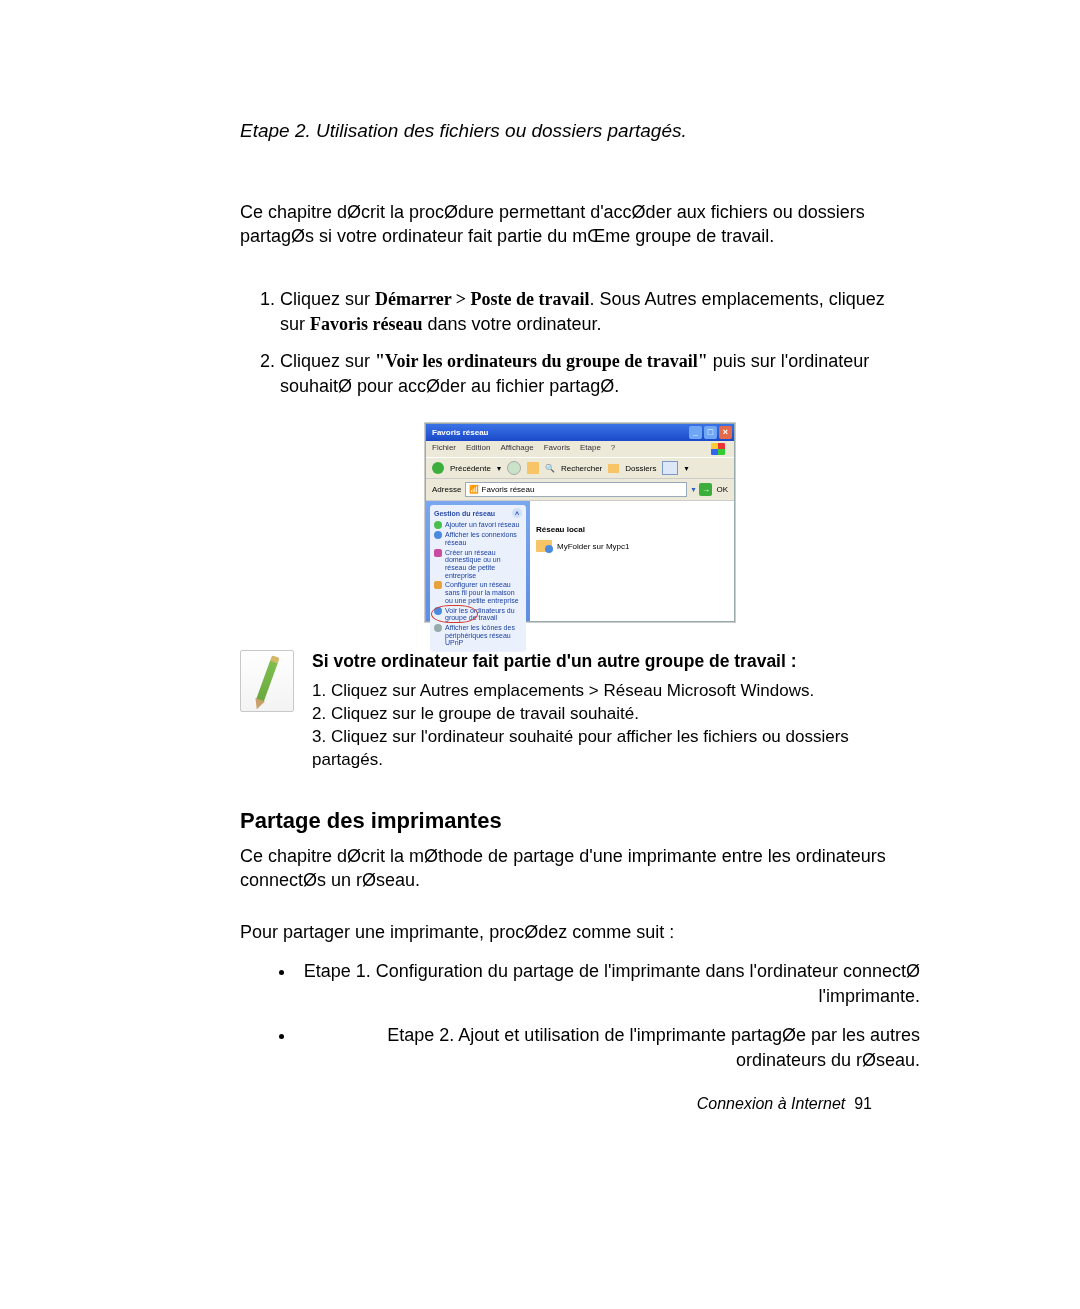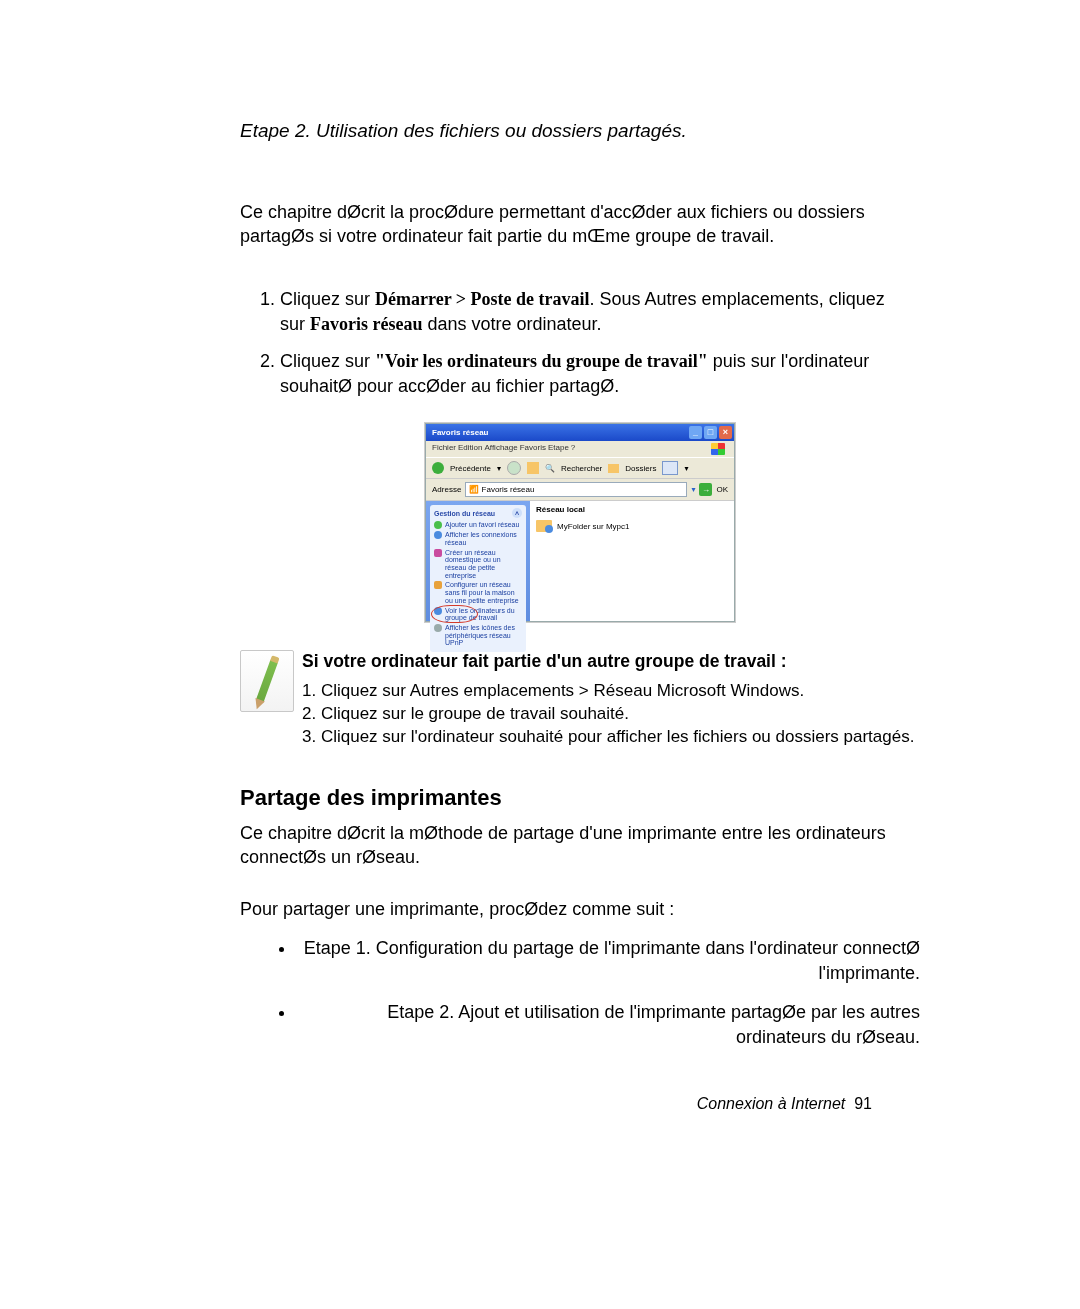--- a/index.html
+++ b/index.html
@@ -46,21 +46,21 @@
     background:linear-gradient(#3a73e6,#1b49c9);
     color:#fff;height:17px;line-height:17px;
     display:flex;justify-content:space-between;align-items:center;
     padding:0 2px 0 6px;font-weight:700;
   }
   .xp-btns{display:flex;gap:2px;}
   .xp-btn{width:13px;height:13px;border-radius:2px;display:flex;align-items:center;justify-content:center;font-size:9px;}
   .xp-min{background:#6fa7f4;color:#fff;}
   .xp-max{background:#6fa7f4;color:#fff;}
   .xp-close{background:#e36a4a;color:#fff;}
-  .xp-menubar{background:#ece9d8;padding:2px 6px;display:flex;gap:2px;color:#333;}
+  .xp-menubar{background:#ece9d8;padding:2px 6px;display:flex;gap:10px;color:#333;}
   .xp-toolbar{background:#ece9d8;padding:3px 6px;display:flex;align-items:center;gap:6px;border-top:1px solid #fff;border-bottom:1px solid #ccc;}
   .xp-ico{width:12px;height:12px;border-radius:50%;display:inline-block;}
   .xp-back{background:#3cae3c;}
   .xp-fwd{background:#c9e2c9;border:1px solid #aaa;}
   .xp-up{width:12px;height:12px;background:#f7c567;display:inline-block;}
   .xp-search{color:#2a62c9;}
   .xp-fold{width:11px;height:9px;background:#f7c567;display:inline-block;}
   .xp-views{width:14px;height:12px;border:1px solid #7a98cc;background:#dde7f7;display:inline-block;}
   .xp-addr{background:#ece9d8;padding:3px 6px;display:flex;align-items:center;gap:4px;border-bottom:1px solid #ccc;justify-content:flex-end;}
   .xp-addr-box{flex:1;background:#fff;border:1px solid #9ab;height:13px;line-height:13px;padding:0 3px;}
@@ -77,29 +77,29 @@
   .t-mag{background:#c94b9f;border-radius:2px;}
   .t-orange{background:#e8a23c;border-radius:2px;}
   .t-grey{background:#9aa;border-radius:50%;}
   .xp-circle{position:relative;}
   .xp-circle::after{
     content:"";position:absolute;left:-3px;right:44px;bottom:-1px;top:-2px;
     border:1.5px solid #d43a2a;border-radius:50%/60%;
     pointer-events:none;
   }
   .xp-main{flex:1;background:#fff;padding:4px 6px;}
-  .xp-sec-h{font-weight:700;color:#000;margin-bottom:6px;}
+  .xp-sec-h{font-weight:700;color:#000;margin-bottom:6px;margin-top:20px;}
   .xp-item{display:flex;align-items:center;gap:5px;color:#000;}
   .xp-folder-ico{width:16px;height:12px;background:#f7c567;border-radius:1px;position:relative;}
   .xp-folder-ico::after{content:"";position:absolute;right:-1px;bottom:-1px;width:8px;height:8px;border-radius:50%;background:#4b8bdf;}
   .xp-flag{width:20px;display:flex;justify-content:center;}
   .xp-flag span{width:14px;height:12px;background:conic-gradient(#e33 0 25%,#3c3 0 50%,#36e 0 75%,#fc3 0 100%);border-radius:1px;display:inline-block;}
 
   
-  .note-row{display:flex;gap:8px;margin:18px 0 36px 0;}
+  .note-row{display:flex;gap:18px;margin:18px 0 36px 0;}
   .note-icon{
     width:52px;height:60px;border:1px solid #c8c8c8;border-radius:2px;
     background:linear-gradient(#fff,#f3f3f3);
     display:flex;align-items:center;justify-content:center;
     position:relative;flex:0 0 52px;
   }
   .pencil{
     width:8px;height:44px;transform:rotate(20deg);
     background:linear-gradient(#7fbf4f,#6aa83f);
     border-radius:2px;position:relative;

